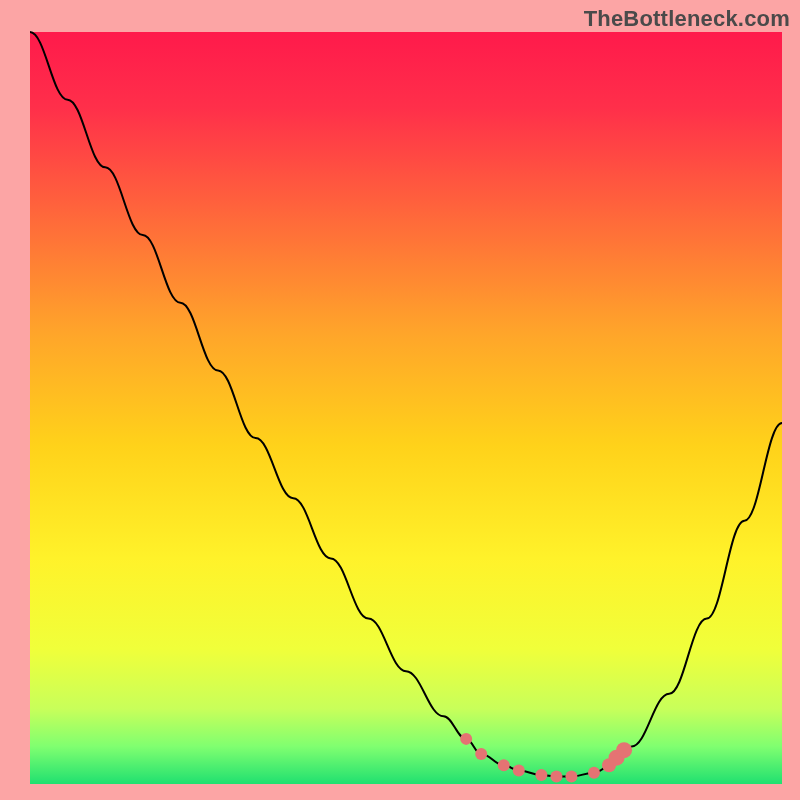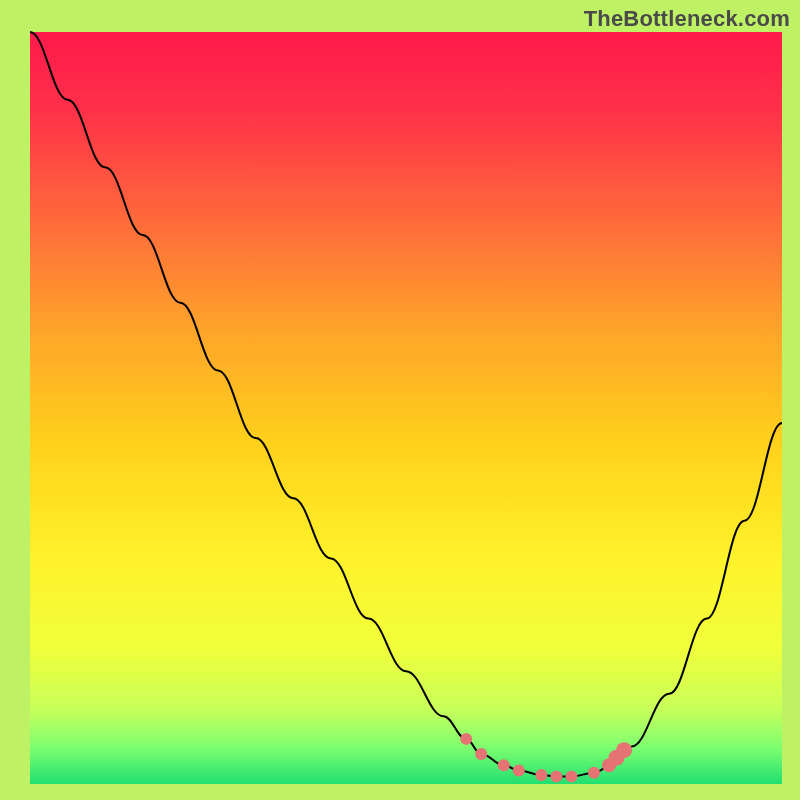--- a/index.html
+++ b/index.html
@@ -7,21 +7,21 @@
     padding: 0;
     width: 800px;
     height: 800px;
     background: #000;
     font-family: Arial, Helvetica, sans-serif;
   }
   .chart-container {
     position: relative;
     width: 800px;
     height: 800px;
-    background: #bef264;
+    background: #fca5a5;
   }
   .watermark {
     position: absolute;
     top: 6px;
     right: 10px;
     color: #4a4a4a;
     font-size: 22px;
     font-weight: 600;
     letter-spacing: 0.2px;
   }

